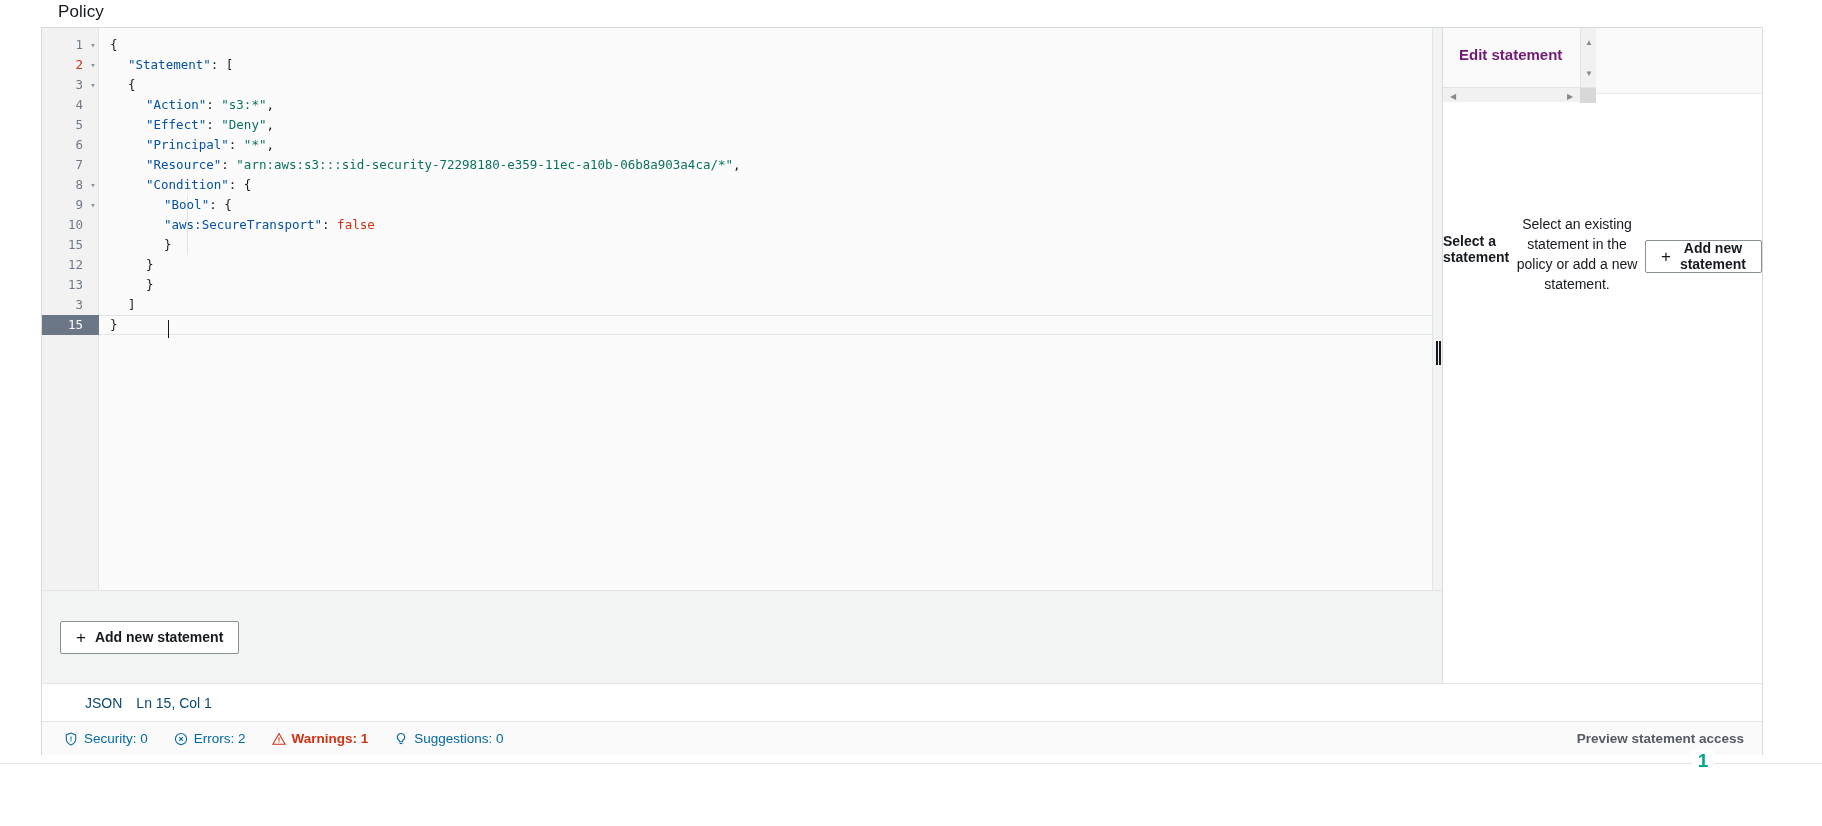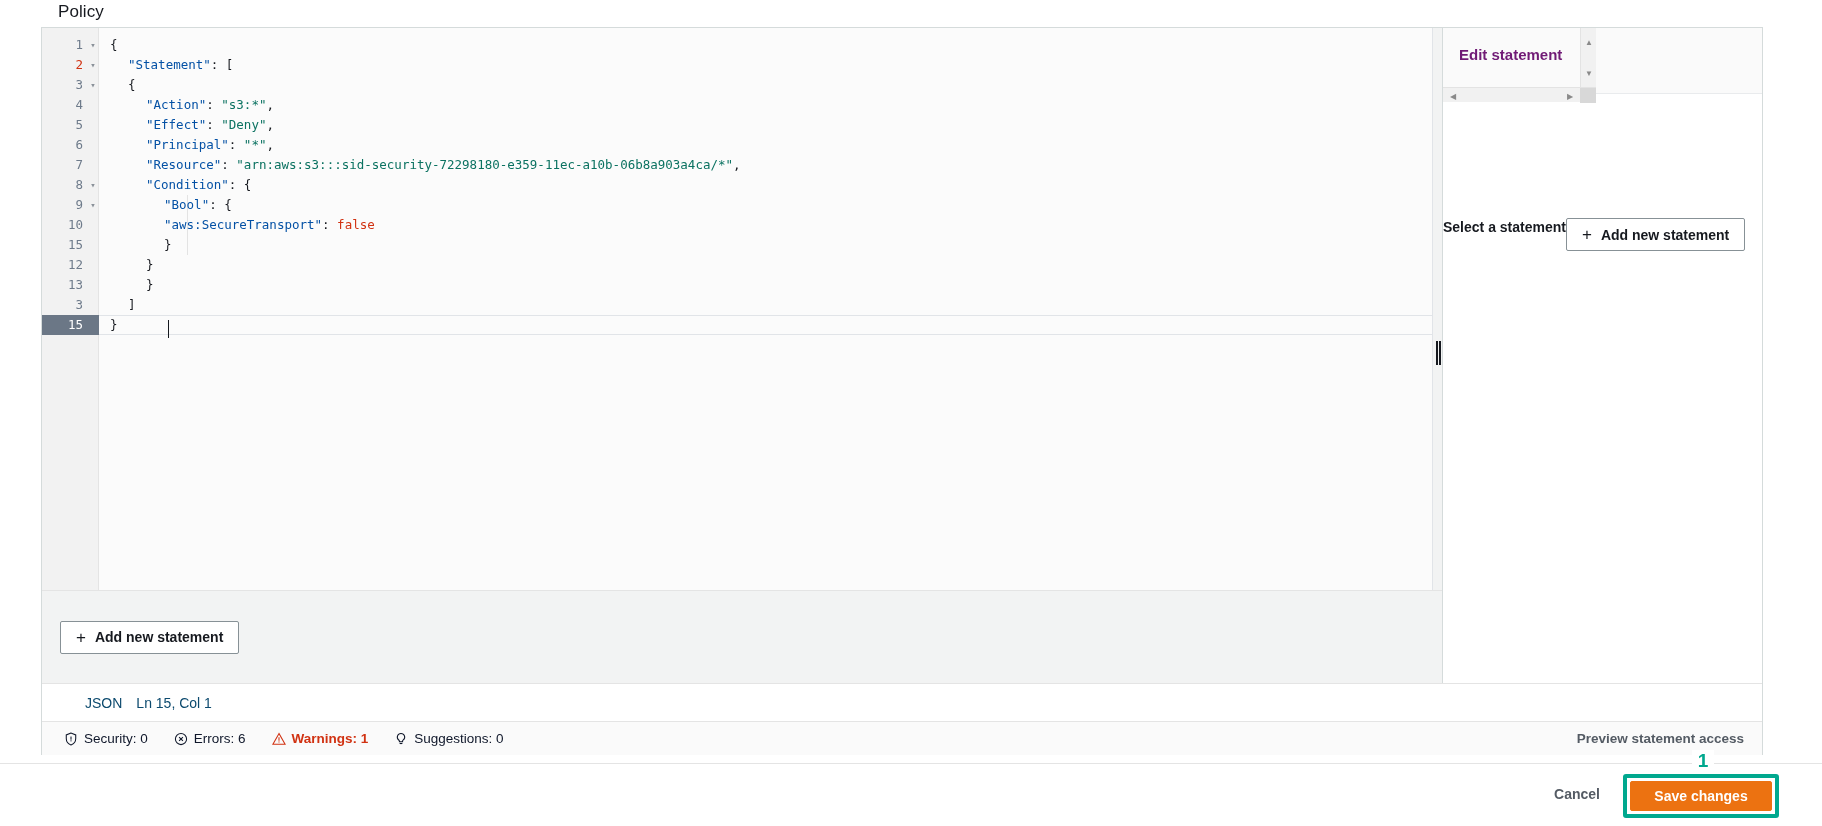--- a/index.html
+++ b/index.html
@@ -172,21 +172,21 @@
 
   
   #findings-bar {
     position: absolute; left: 0; right: 0; top: 693px; height: 34px;
     background: #fafafa; border-top: 1px solid #e4e4e4;
     display: flex; align-items: center; padding: 0 18px 0 22px;
     font-size: 13.5px;
   }
   .finding {
     display: inline-flex; align-items: center; gap: 6px;
-    margin-right: 26px; color: #0f172a; cursor: pointer;
+    margin-right: 26px; color: #0369a1; cursor: pointer;
   }
   .finding.alert { color: #d13212; font-weight: 700; }
   .f-ico { width: 14px; height: 14px; display: block; }
   #preview-link {
     margin-left: auto; font-size: 13.5px; font-weight: 700; color: #545b64; cursor: pointer;
   }
 
   
   #footer-sep { position: absolute; left: 0; top: 763px; width: 1822px; height: 1px; background: #e4e4e4; }
   #footer {
@@ -275,20 +275,21 @@
           </div>
           <div id="h-scroll">
             <div class="sb-arrow left">◀</div>
             <div class="sb-arrow right">▶</div>
             <div class="corner"></div>
           </div>
         </div>
 
         <div id="side-empty">
           <div id="side-empty-title">Select a statement</div>
+          <div id="side-empty-desc">Select an existing statement in the policy or add a new statement.</div>
           <button class="btn-normal">
             <span class="plus-icon">+</span>
             <span>Add new statement</span>
           </button>
         </div>
       </div>
     </div>
 
     <div id="meta-row">
       <span>JSON</span>
@@ -306,21 +307,21 @@
           </span>
           <span>Security: 0</span>
         </div>
         <div class="finding">
           <span>
             <svg class="f-ico" viewBox="0 0 16 16">
               <circle cx="8" cy="8" r="6.4" fill="none" stroke="currentColor" stroke-width="1.2"></circle>
               <path d="M5.8 5.8l4.4 4.4M10.2 5.8l-4.4 4.4" stroke="currentColor" stroke-width="1.2"></path>
             </svg>
           </span>
-          <span>Errors: 6</span>
+          <span>Errors: 2</span>
         </div>
         <div class="finding alert">
           <span>
             <svg class="f-ico" viewBox="0 0 16 16">
               <path d="M8 1.8 15 14H1L8 1.8z" fill="none" stroke="currentColor" stroke-width="1.3"></path>
               <rect x="7.4" y="6" width="1.2" height="4" fill="currentColor"></rect>
               <rect x="7.4" y="10.8" width="1.2" height="1.2" fill="currentColor"></rect>
             </svg>
           </span>
           <span>Warnings: 1</span>
@@ -332,20 +333,15 @@
               <path d="M6.4 13.2h3.2" stroke="currentColor" stroke-width="1.2"></path>
             </svg>
           </span>
           <span>Suggestions: 0</span>
         </div>
         <div id="preview-link">Preview statement access</div>
       </div>
   </div>
 
   <div id="footer-sep"></div>
-  <div id="footer">
-    <button id="cancel-button">Cancel</button>
-    <div id="save-highlight"></div>
-    <button id="save-button">Save changes</button>
-  </div>
   <div id="step-badge">1</div>
 
 </div>
 
 </body></html>

